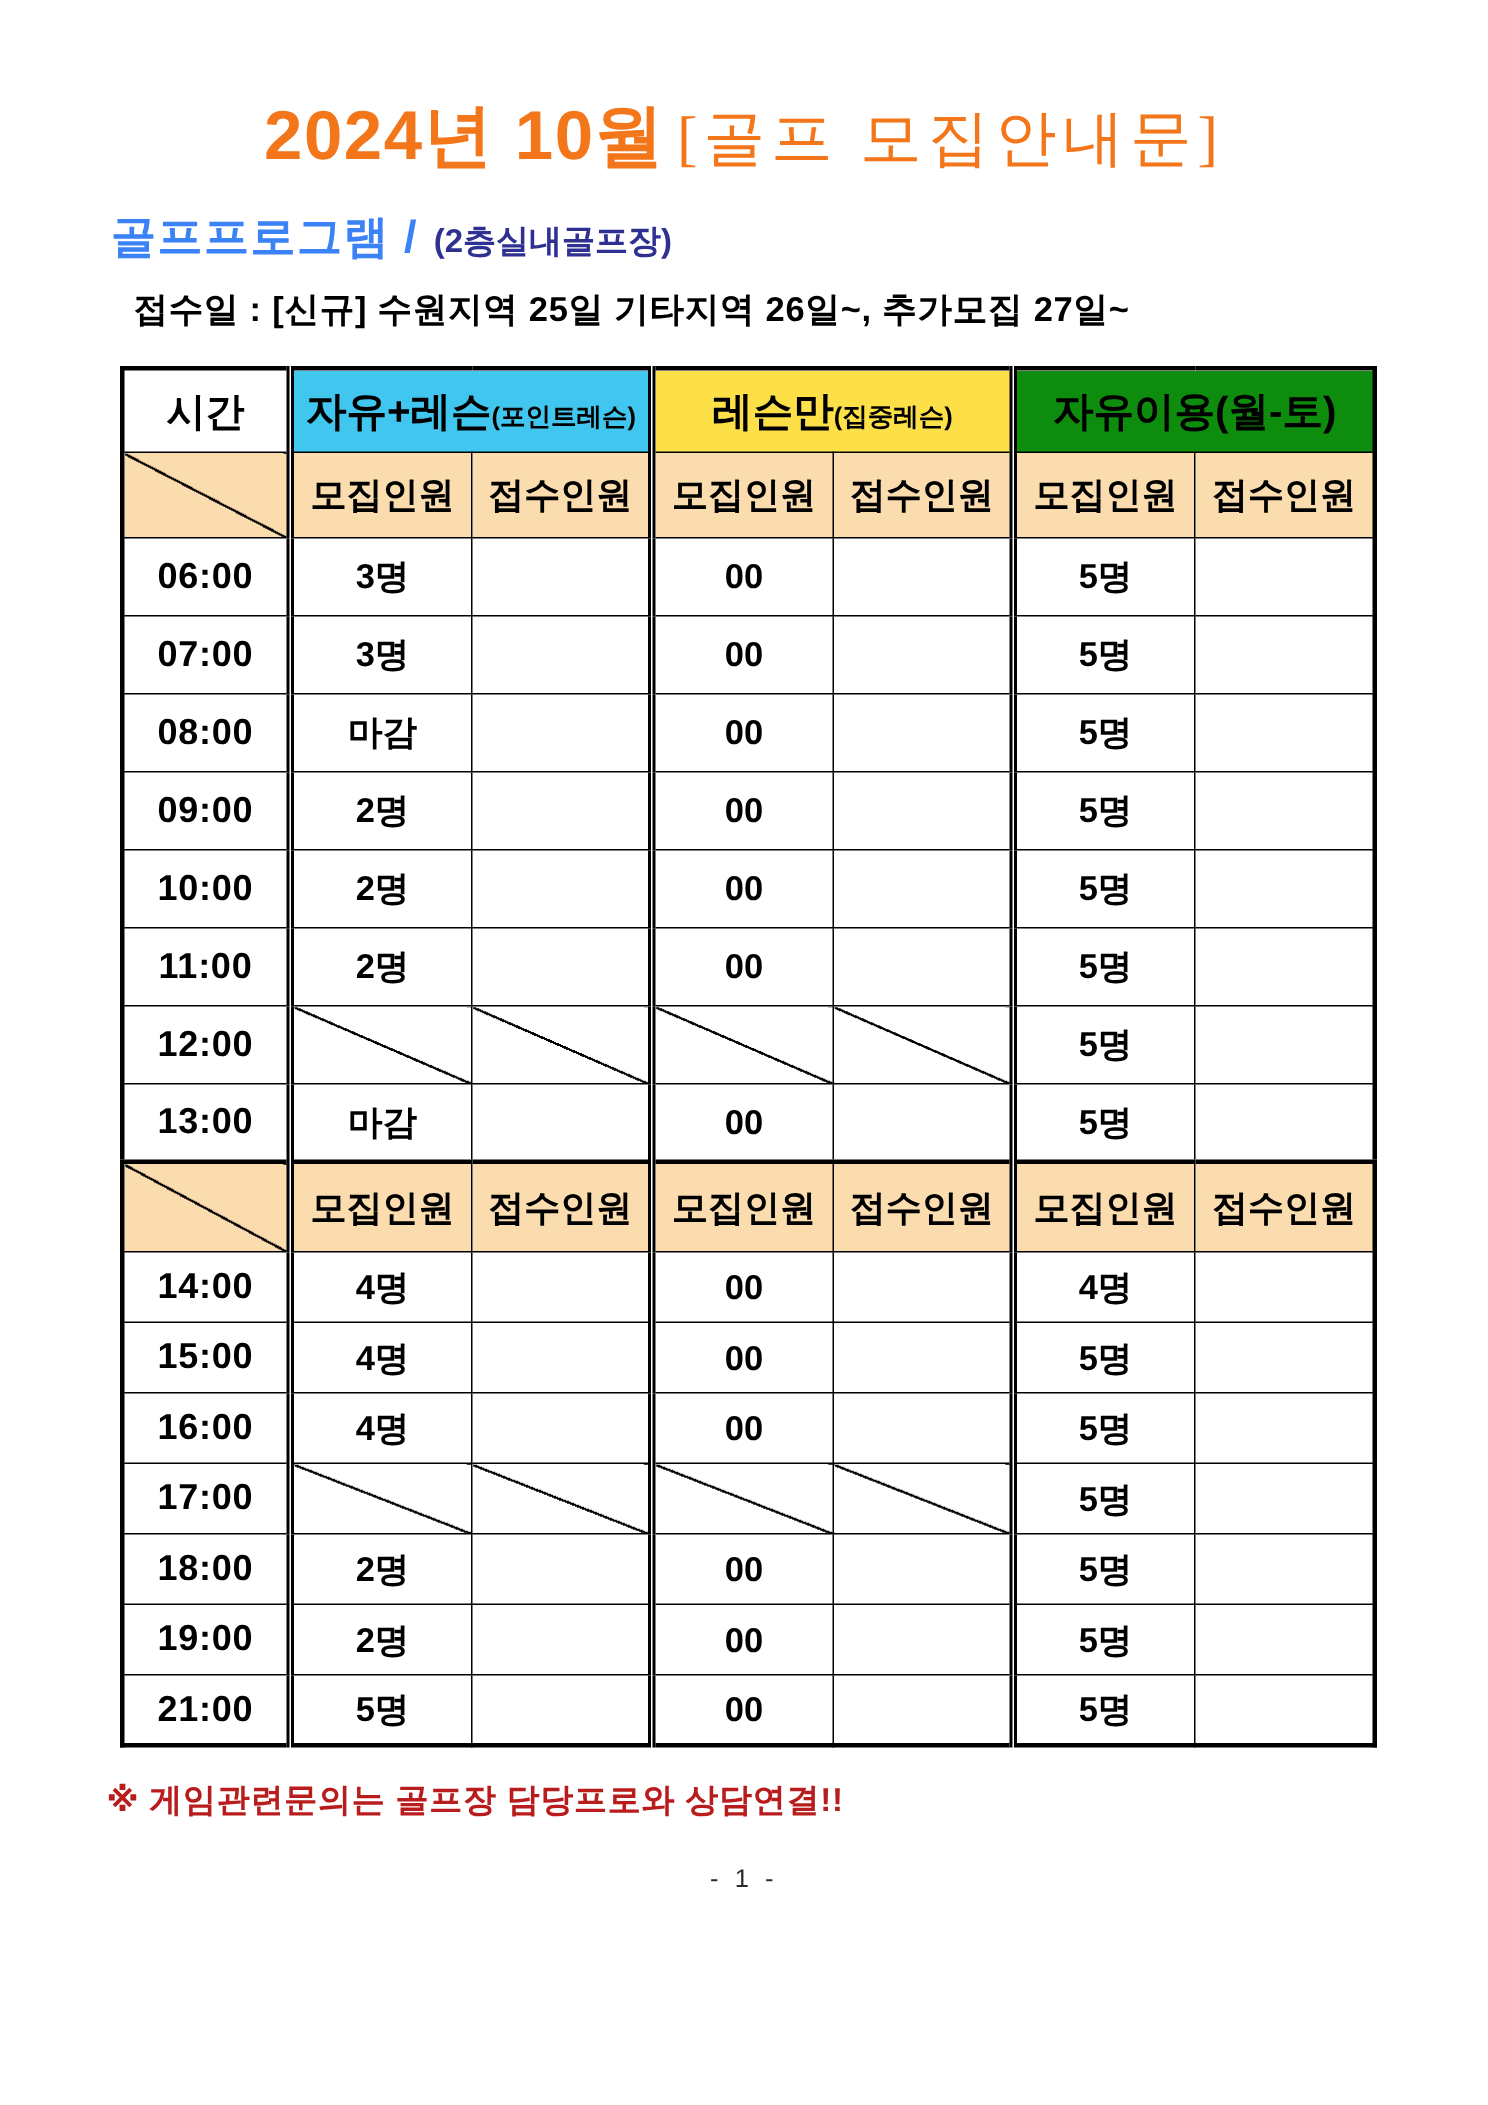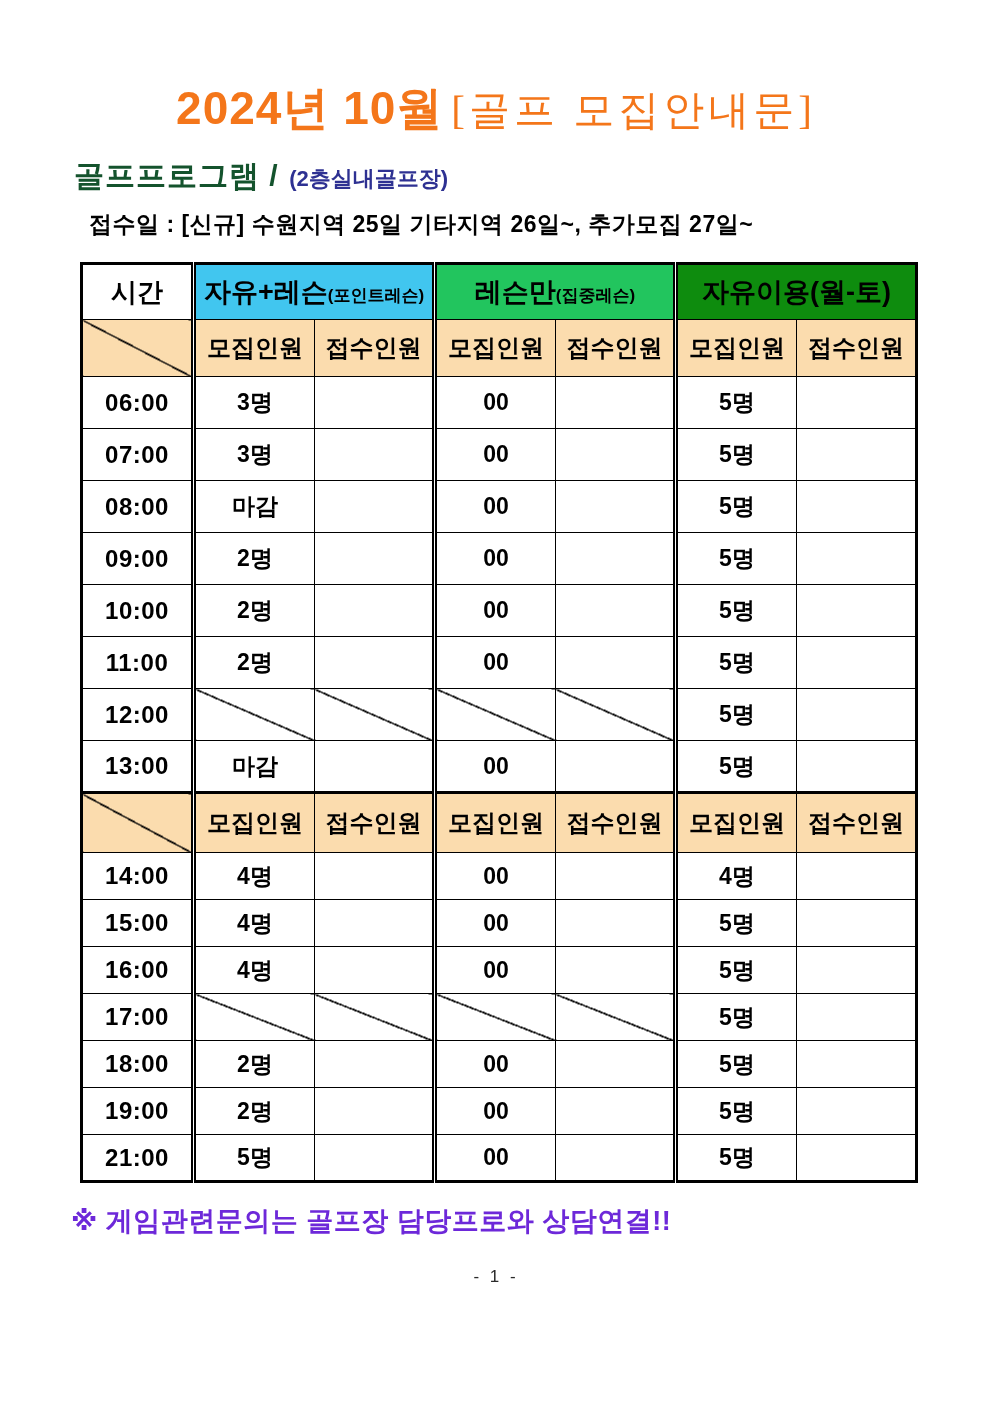--- a/index.html
+++ b/index.html
@@ -7,21 +7,21 @@
   body { font-family: "Liberation Sans", "DejaVu Sans", sans-serif; }
   .page {
     position: relative;
     width: 992px;
     height: 1403px;
     background: #ffffff;
     overflow: hidden;
   }
   
   .title-line {
-    padding-top: 78px;
+    padding-top: 60px;
     text-align: center;
     white-space: nowrap;
   }
   .title-main {
     font-size: 46px;
     font-weight: 800;
     color: #f4761a;
     letter-spacing: 1px;
   }
   .title-bracket {
@@ -32,21 +32,21 @@
     letter-spacing: 4px;
     margin-left: 8px;
   }
   .subtitle-line {
     margin: 16px 0 0 74px;
     white-space: nowrap;
   }
   .subtitle-main {
     font-size: 30px;
     font-weight: 800;
-    color: #14532d;
+    color: #3b82f6;
     letter-spacing: 1px;
   }
   .subtitle-note {
     font-size: 22px;
     font-weight: 800;
     color: #2e3192;
     margin-left: 6px;
   }
   .reception-line {
     margin: 12px 0 0 89px;
@@ -102,23 +102,23 @@
   .diag {
     background-image: linear-gradient(to top right,
       transparent calc(50% - 1px),
       #000 calc(50% - 1px),
       #000 calc(50% + 0.6px),
       transparent calc(50% + 0.6px));
   }
   
   .footnote {
     margin: 20px 0 0 71px;
-    font-size: 27px;
-    font-weight: 800;
-    color: #6d28d9;
+    font-size: 22px;
+    font-weight: 800;
+    color: #b91c1c;
     letter-spacing: 0.5px;
   }
   .page-number {
     margin-top: 28px;
     text-align: center;
     font-size: 17px;
     color: #2a2a2a;
     letter-spacing: 3px;
   }
 </style>
@@ -145,21 +145,21 @@
         <col style="width: 120px;">
         <col style="width: 121px;">
         <col style="width: 120px;">
         <col style="width: 121px;">
         <col style="width: 120px;">
       </colgroup>
       <thead>
         <tr class="h-group">
           <th class="time-head">시간</th>
           <th colspan="2" class="group-head gsep" style="background-color: rgb(65, 198, 239);"><span class="g-main">자유+레슨</span><span class="g-sub">(포인트레슨)</span></th>
-          <th colspan="2" class="group-head gsep" style="background-color: #22c55e;"><span class="g-main">레슨만</span><span class="g-sub">(집중레슨)</span></th>
+          <th colspan="2" class="group-head gsep" style="background-color: #fde047;"><span class="g-main">레슨만</span><span class="g-sub">(집중레슨)</span></th>
           <th colspan="2" class="group-head gsep" style="background-color: rgb(14, 140, 14);"><span class="g-main">자유이용(월-토)</span></th>
         </tr>
       </thead>
       <tbody>
         <tr class="h-sub">
           <td class="subhead diag" style="background-color: rgb(251, 220, 174);"></td>
           <td class="subhead gsep" style="background-color: rgb(251, 220, 174);">모집인원</td>
           <td class="subhead" style="background-color: rgb(251, 220, 174);">접수인원</td>
           <td class="subhead gsep" style="background-color: rgb(251, 220, 174);">모집인원</td>
           <td class="subhead" style="background-color: rgb(251, 220, 174);">접수인원</td>

